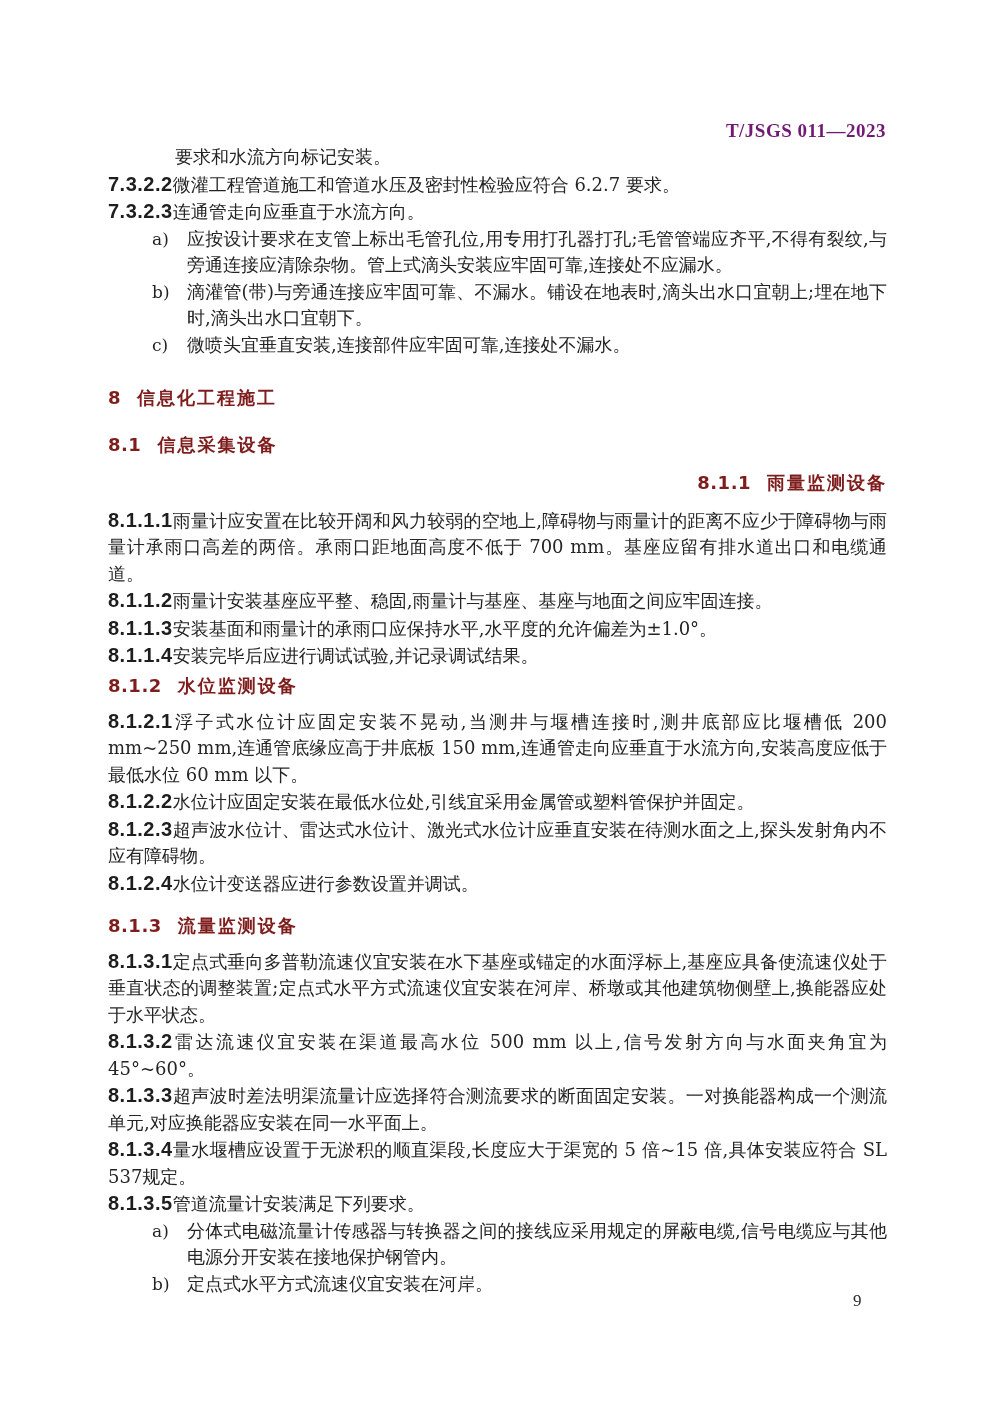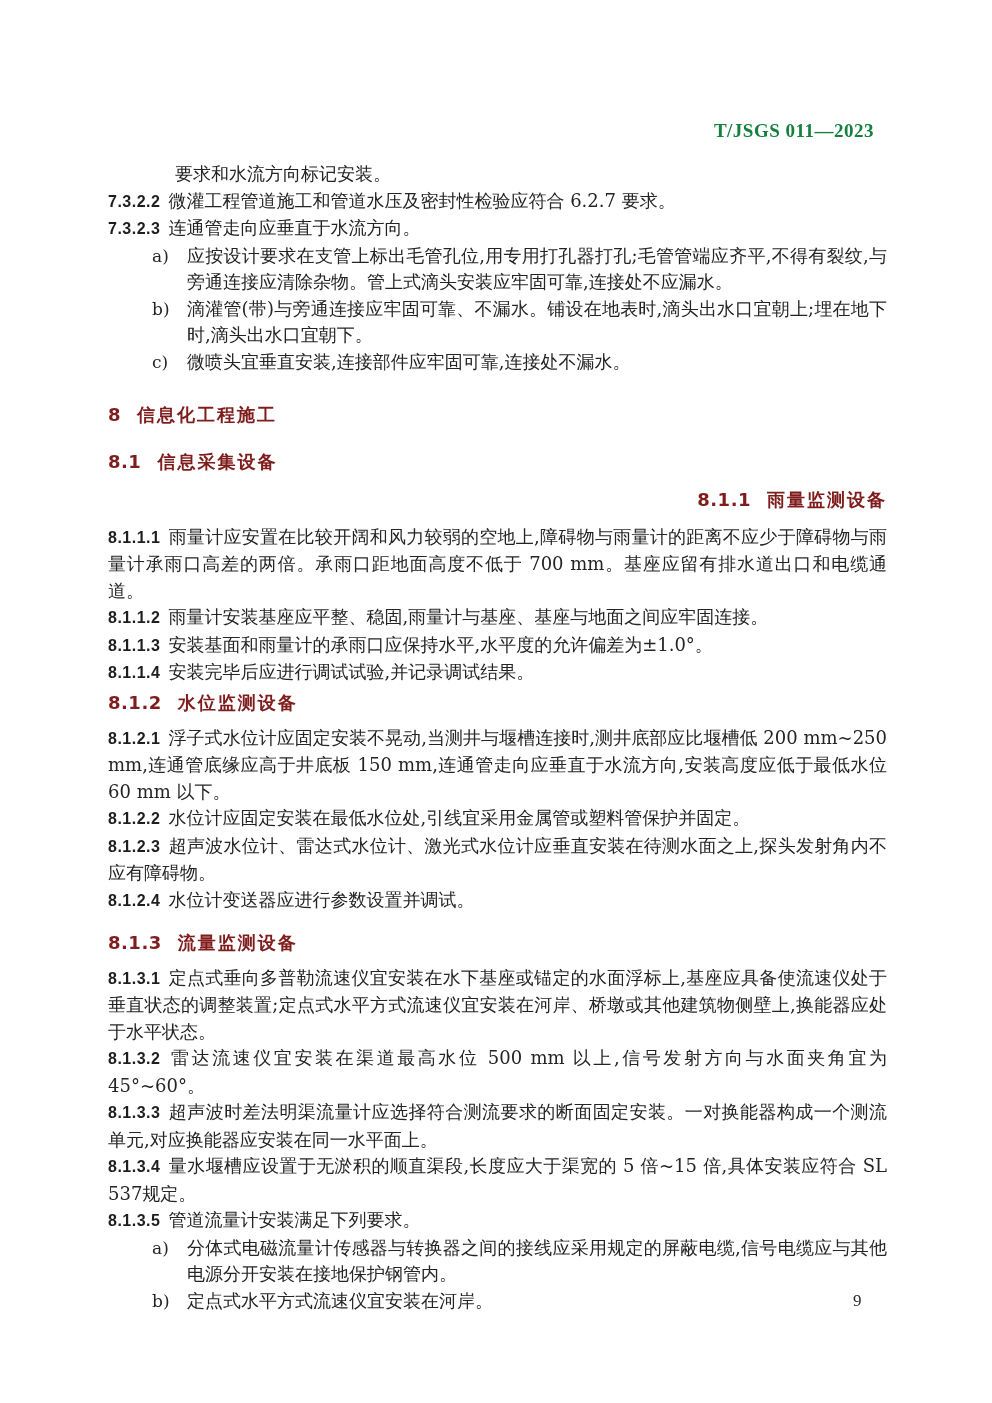--- a/index.html
+++ b/index.html
@@ -12,55 +12,54 @@
     width: 992px;
     height: 1403px;
     background: #ffffff;
     overflow: hidden;
     color: #222222;
     font-family: "DejaVu Serif", "Liberation Serif", serif;
   }
   .running-header {
     position: absolute;
     top: 120px;
-    right: 118px;
+    right: 106px;
     font-family: "Liberation Serif", "DejaVu Serif", serif;
     font-weight: bold;
     font-size: 19px;
     letter-spacing: 0.5px;
-    color: #15803d;
+    color: #701a75;
     margin-left: 32px;
   }
   .content {
     position: absolute;
     left: 108px;
-    top: 161px;
+    top: 144px;
     width: 779px;
     font-size: 18px;
     line-height: 26.5px;
     color: #242424;
   }
   p.para {
     margin: 0;
     text-align: justify;
     text-align-last: left;
   }
   p.para.nowrap {
     white-space: nowrap;
     overflow: hidden;
   }
   .continuation {
     padding-left: 67px;
   }
   .clause-num {
     font-family: "Liberation Sans", "DejaVu Sans", sans-serif;
-    font-size: 16px;
+    font-size: 20px;
     font-weight: 700;
     letter-spacing: 0.5px;
-    margin-right: 8px;
     color: #1e1e1e;
   }
   .list-item {
     position: relative;
     padding-left: 79px;
   }
   .li-marker {
     position: absolute;
     left: 44px;
     top: 0;

